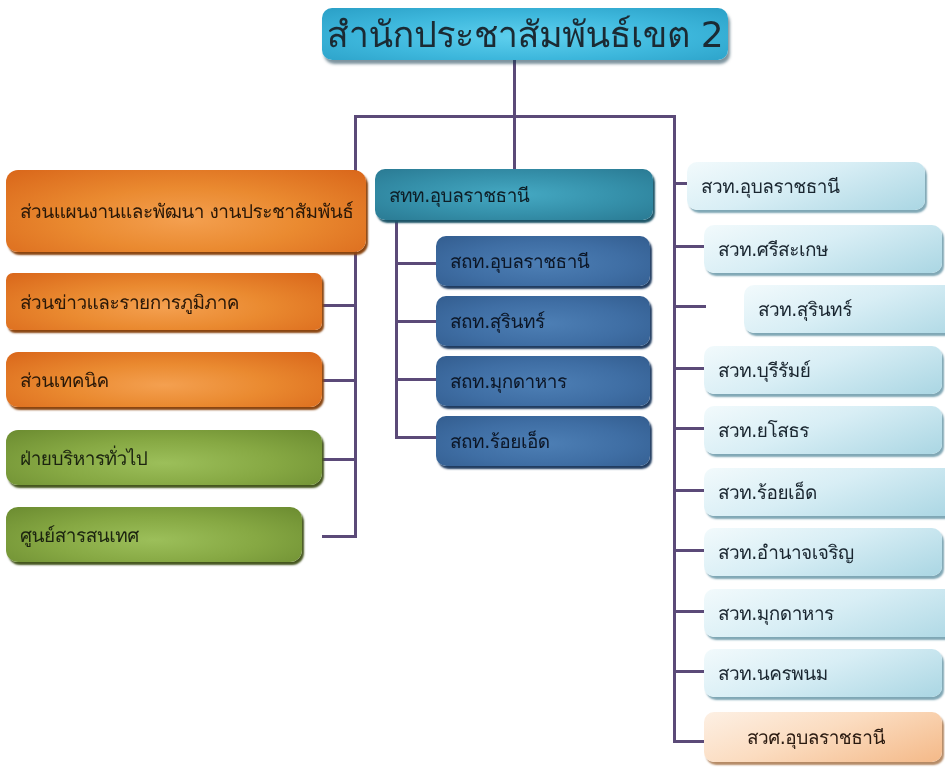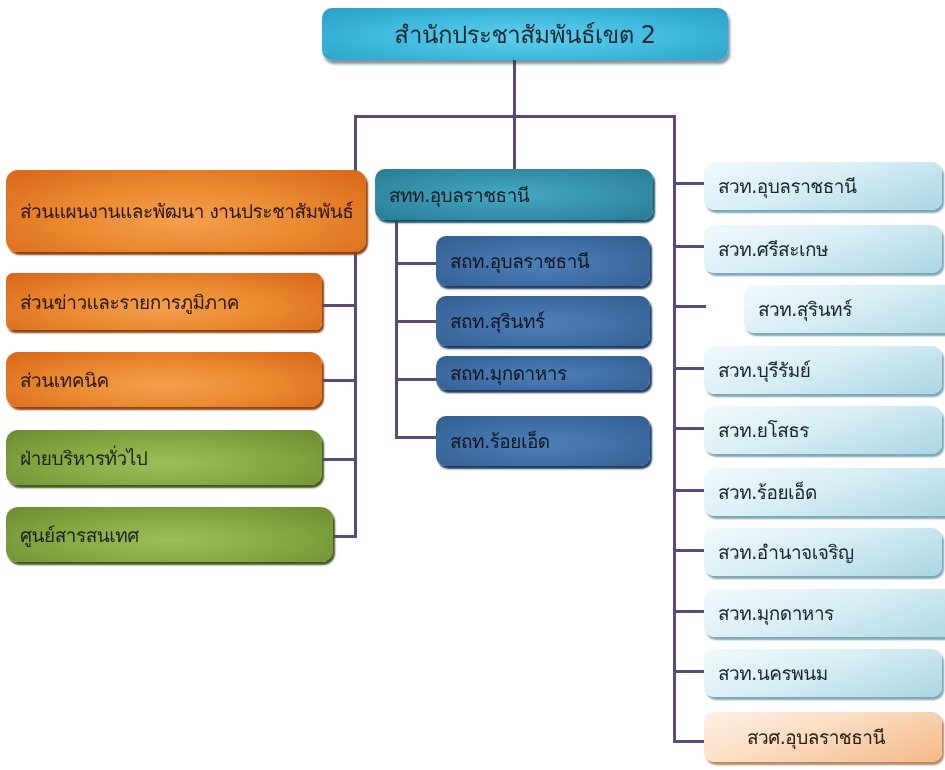--- a/index.html
+++ b/index.html
@@ -4,21 +4,21 @@
 <style>
   html, body { margin:0; padding:0; background:#ffffff; }
   body { width:945px; height:770px; position:relative; overflow:hidden;
          font-family:"DejaVu Sans", sans-serif; }
   .line { position:absolute; background:#5b4a78; }
   .box { position:absolute; box-sizing:border-box; border-radius:12px;
          display:flex; align-items:center; padding-left:14px;
          font-size:19px; letter-spacing:-0.5px; color:#1a1a1a;
          box-shadow: 2px 3px 2px rgba(60,40,20,0.55); }
   .root { left:322px; top:8px; width:406px; height:52px; border-radius:10px;
-          justify-content:center; padding:0; font-size:24px; color:#1b2a33;
+          justify-content:center; padding:0; font-size:36px; color:#1b2a33;
           background: radial-gradient(ellipse at 50% 55%, #5fd0ee 0%, #3db7dc 55%, #2a9fc6 100%);
           box-shadow: 2px 4px 3px rgba(20,60,80,0.55); }
   .orange { background: radial-gradient(ellipse at 50% 60%, #f4a050 0%, #ea8a30 45%, #d9661a 100%);
             color:#2a1808; box-shadow:2px 3px 2px #8a4510; }
   .green  { background: radial-gradient(ellipse at 50% 60%, #9cbf5a 0%, #86a843 50%, #6b8b30 100%);
             color:#1c2410; box-shadow:2px 3px 2px #45561e; }
   .teal   { background: radial-gradient(ellipse at 50% 50%, #45a9c3 0%, #3590aa 55%, #2a7a93 100%);
             color:#0e1e26; box-shadow:2px 3px 2px #1d5568; border-radius:10px; }
   .navy   { background: radial-gradient(ellipse at 50% 55%, #4d7fb5 0%, #3f6ea4 55%, #335d8f 100%);
             color:#0c1626; box-shadow:2px 3px 2px #203c60; border-radius:10px; }
@@ -59,29 +59,29 @@
 <div class="line" style="left:673px;top:610px;width:33px;height:3px;"></div>
 <div class="line" style="left:673px;top:670px;width:33px;height:3px;"></div>
 <div class="line" style="left:673px;top:740px;width:33px;height:3px;"></div>
 
 <div class="box root">สำนักประชาสัมพันธ์เขต 2</div>
 
 <div class="box orange two-line" style="left:6px;top:170px;width:360px;height:82px;">ส่วนแผนงานและพัฒนา งานประชาสัมพันธ์</div>
 <div class="box orange" style="left:6px;top:273px;width:316px;height:57px;border-radius:7px;">ส่วนข่าวและรายการภูมิภาค</div>
 <div class="box orange" style="left:6px;top:352px;width:316px;height:55px;">ส่วนเทคนิค</div>
 <div class="box green" style="left:6px;top:430px;width:316px;height:55px;">ฝ่ายบริหารทั่วไป</div>
-<div class="box green" style="left:6px;top:507px;width:327px;height:55px;">ศูนย์สารสนเทศ</div>
+<div class="box green" style="left:6px;top:507px;width:296px;height:55px;">ศูนย์สารสนเทศ</div>
 
 <div class="box teal" style="left:375px;top:169px;width:278px;height:51px;">สทท.อุบลราชธานี</div>
 <div class="box navy" style="left:436px;top:236px;width:214px;height:50px;">สถท.อุบลราชธานี</div>
 <div class="box navy" style="left:436px;top:296px;width:214px;height:50px;">สถท.สุรินทร์</div>
-<div class="box navy" style="left:436px;top:356px;width:214px;height:34px;">สถท.มุกดาหาร</div>
+<div class="box navy" style="left:436px;top:356px;width:214px;height:50px;">สถท.มุกดาหาร</div>
 <div class="box navy" style="left:436px;top:416px;width:214px;height:50px;">สถท.ร้อยเอ็ด</div>
 
-<div class="box lightblue" style="left:704px;top:162px;width:238px;height:48px;">สวท.อุบลราชธานี</div>
+<div class="box lightblue" style="left:687px;top:162px;width:238px;height:48px;">สวท.อุบลราชธานี</div>
 <div class="box lightblue" style="left:704px;top:225px;width:238px;height:48px;">สวท.ศรีสะเกษ</div>
 <div class="box lightblue" style="left:704px;top:285px;width:238px;height:48px;margin-left:40px;">สวท.สุรินทร์</div>
 <div class="box lightblue" style="left:704px;top:346px;width:238px;height:48px;">สวท.บุรีรัมย์</div>
 <div class="box lightblue" style="left:704px;top:406px;width:238px;height:48px;">สวท.ยโสธร</div>
 <div class="box lightblue" style="left:704px;top:468px;width:250px;height:48px;">สวท.ร้อยเอ็ด</div>
 <div class="box lightblue" style="left:704px;top:528px;width:238px;height:48px;text-align:center;">สวท.อำนาจเจริญ</div>
 <div class="box lightblue" style="left:704px;top:589px;width:274px;height:48px;">สวท.มุกดาหาร</div>
 <div class="box lightblue" style="left:704px;top:649px;width:238px;height:48px;">สวท.นครพนม</div>
 <div class="box peach" style="left:704px;top:712px;width:238px;height:50px;padding-left:43px;">สวศ.อุบลราชธานี</div>
 

